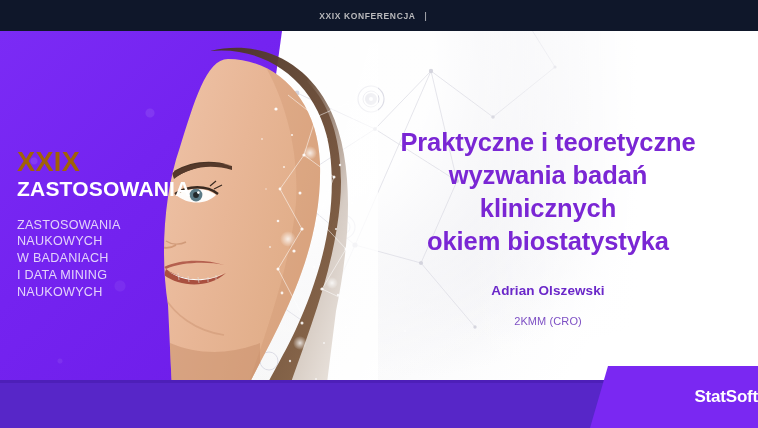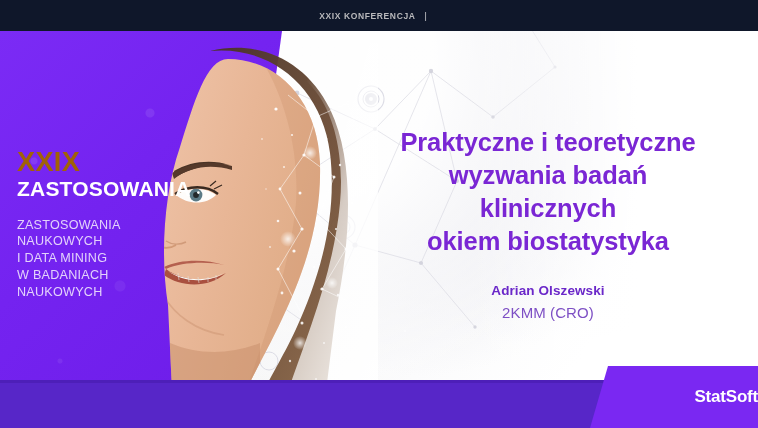--- a/index.html
+++ b/index.html
@@ -160,22 +160,22 @@
   }
   .author {
     margin-top: 24px;
     font-size: 13.5px;
     font-weight: bold;
     color: #6b28c9;
     letter-spacing: 0.1px;
     text-align: center;
   }
   .affil {
-    margin-top: 6px;
-    font-size: 15px;
+    margin-top: 17px;
+    font-size: 11px;
     font-weight: normal;
     color: #7d4fc4;
     letter-spacing: 0.1px;
   }
 
   
   .footer-dark {
     position: absolute;
     left: 0; bottom: 0;
     width: 758px; height: 48px;
@@ -404,22 +404,22 @@
         </g>
       </svg>
     </div>
 
     <div class="panel-copy">
       <div class="kicker-xxix">XXIX</div>
       <div class="kicker-konf">ZASTOSOWANIA</div>
       <div class="panel-sub">
         <div>ZASTOSOWANIA</div>
         <div>NAUKOWYCH</div>
+        <div>W BADANIACH</div>
         <div>I DATA MINING</div>
-        <div>W BADANIACH</div>
         <div>NAUKOWYCH</div>
       </div>
     </div>
 
     <div class="title-block">
       <div class="title-line">Praktyczne i teoretyczne</div>
       <div class="title-line">wyzwania badań</div>
       <div class="title-line">klinicznych</div>
       <div class="title-line">okiem biostatystyka</div>
       <div class="author">Adrian Olszewski</div>

